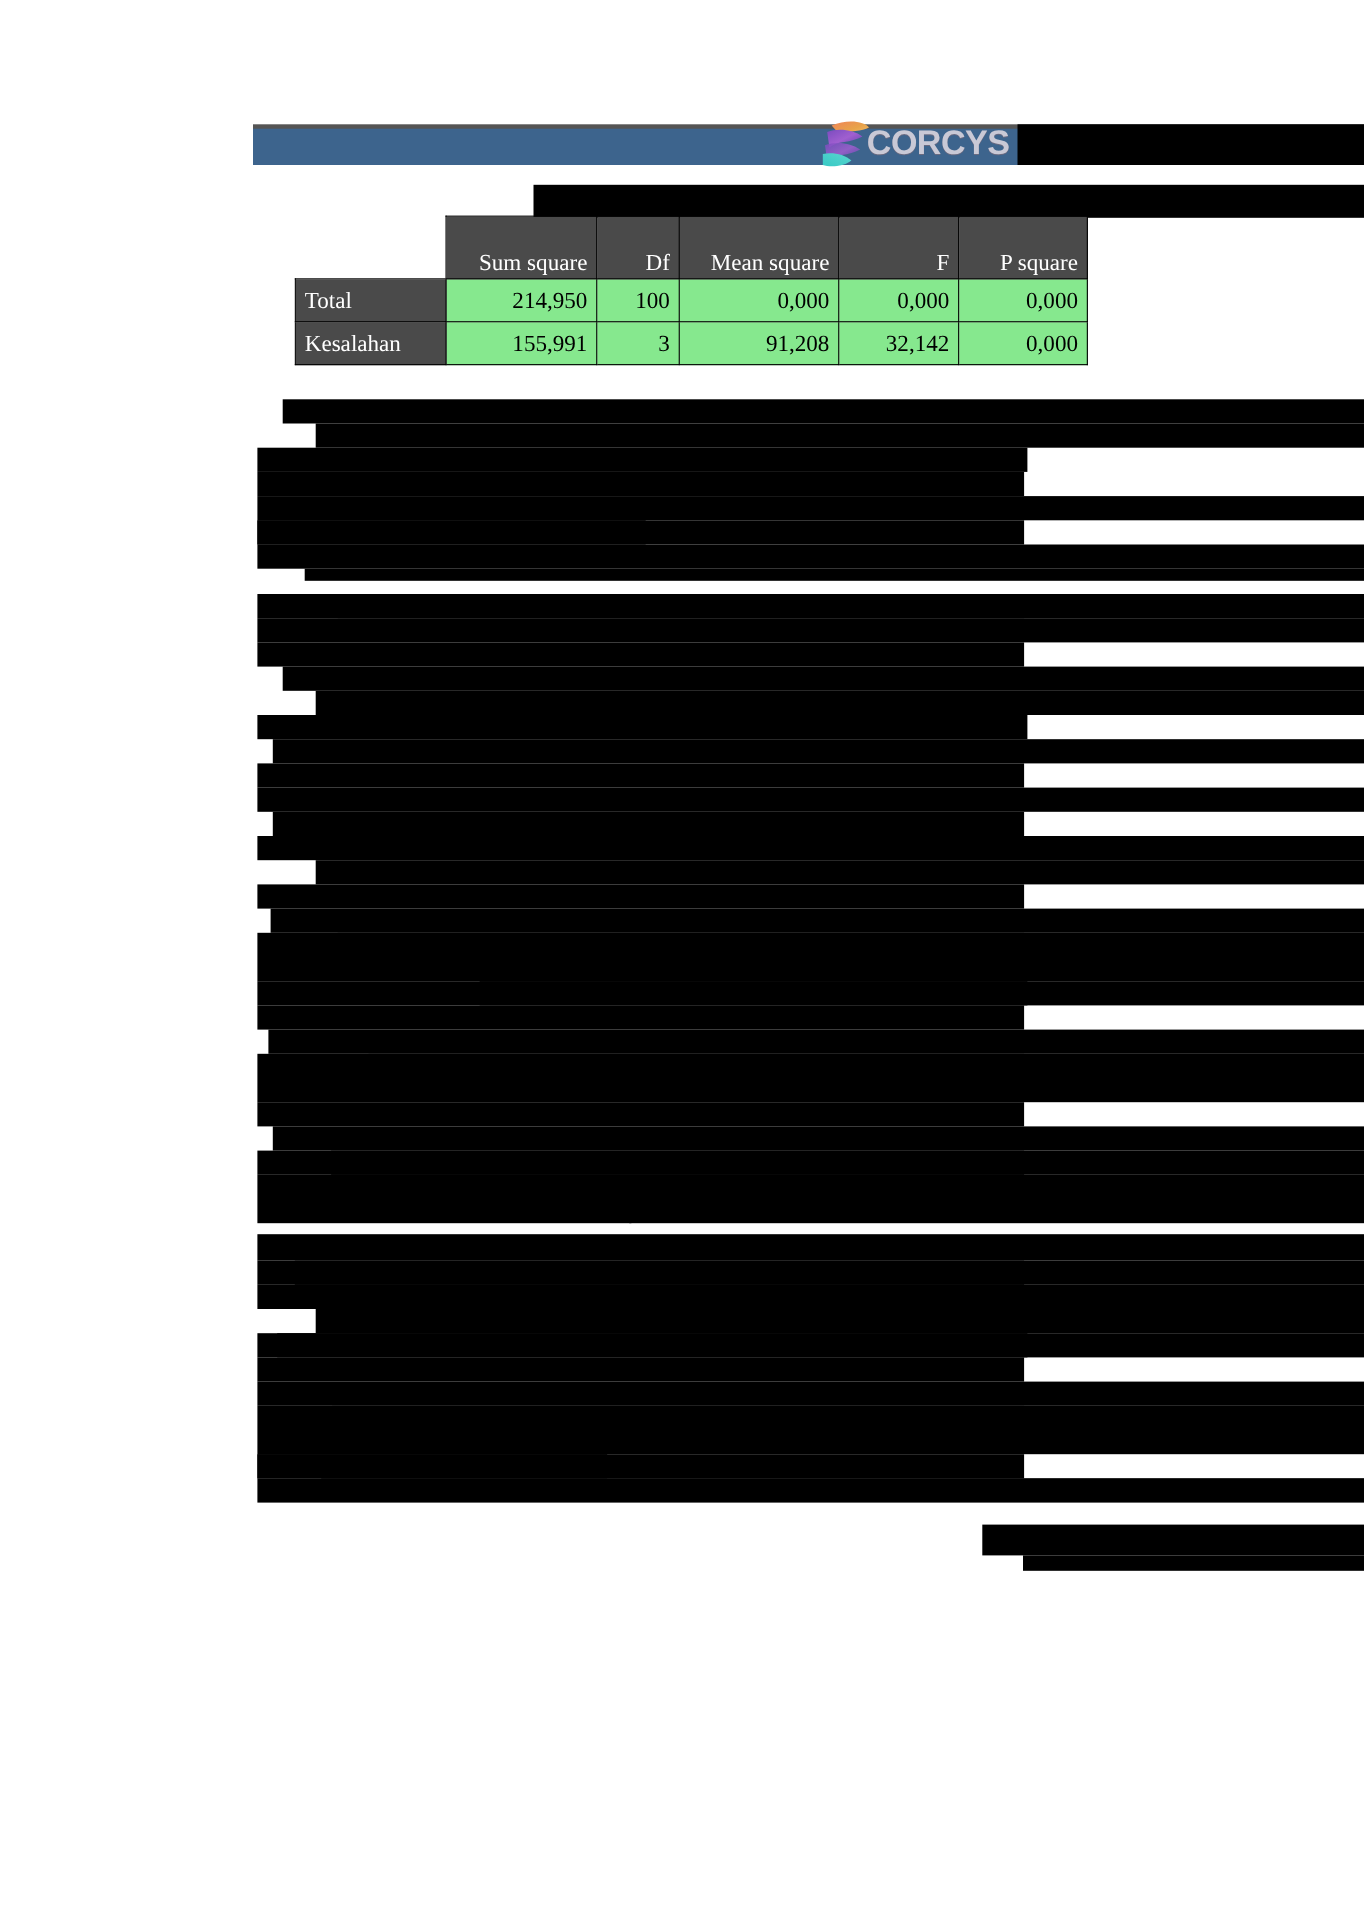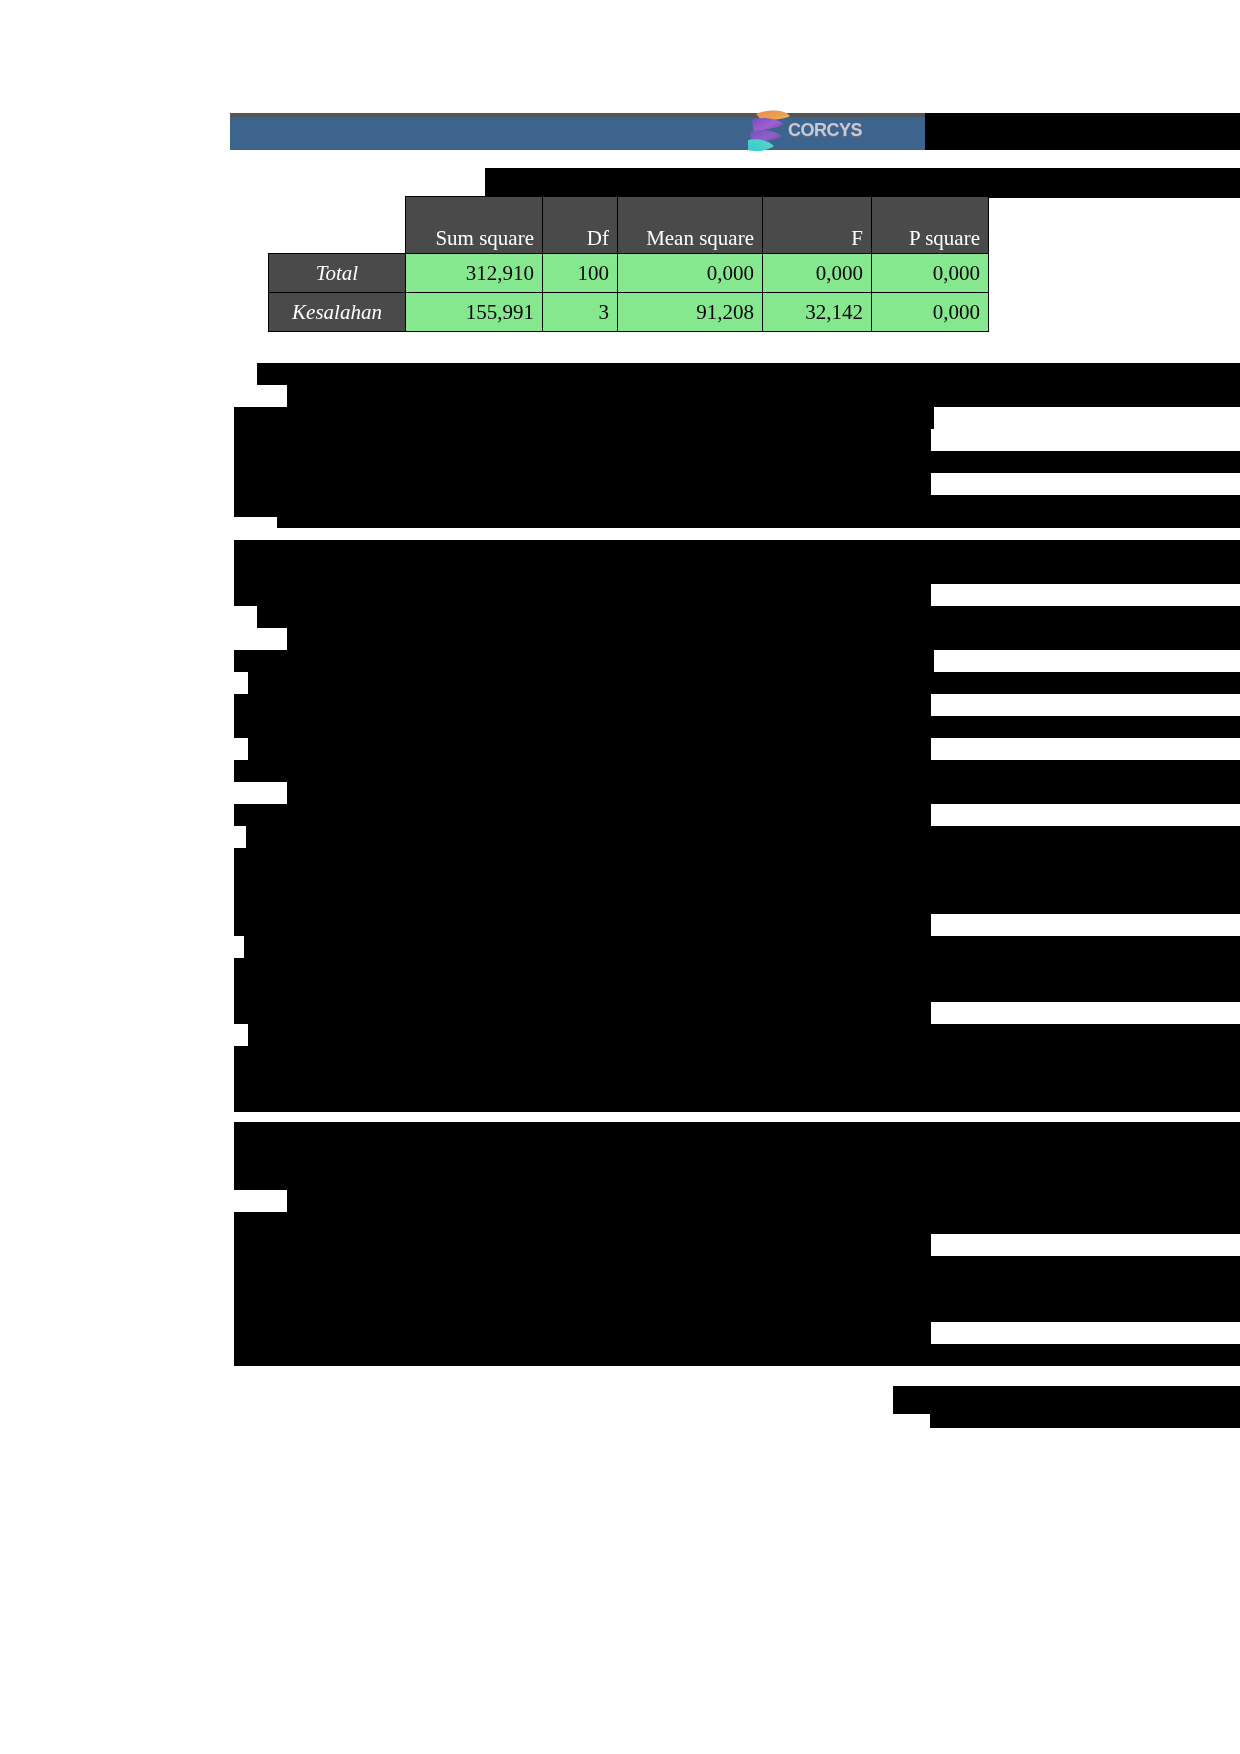--- a/index.html
+++ b/index.html
@@ -21,21 +21,21 @@
     background:#000000;
   }
   
   #logo{
     position:absolute;left:740px;top:106px;width:190px;height:48px;
     display:flex;align-items:center;
   }
   #logo-mark{position:relative;width:54px;height:48px;flex:0 0 auto;}
   #logo-text{
     font-family:"Liberation Sans", sans-serif;
-    font-weight:bold;font-size:18px;letter-spacing:-0.5px;
+    font-weight:bold;font-size:31px;letter-spacing:-0.5px;
     color:#c9c9d6;
     text-shadow:0 1px 0 #6a6a80;
     margin-left:-6px;
   }
   
   #anova-table{
     position:absolute;left:268px;top:196px;
     border-collapse:collapse;
     font-size:21px;
     color:#ffffff;
@@ -48,21 +48,21 @@
   }
   #anova-table thead th{
     background:#4a4a4a;color:#ffffff;font-weight:normal;
     text-align:right;
     vertical-align:bottom;
     height:52px;
   }
   #anova-table thead th.corner{background:transparent;border:none;}
   #anova-table tbody th{
     background:#4a4a4a;color:#ffffff;font-weight:normal;
-    text-align:center;width:120px;font-style:italic;
+    text-align:left;width:120px;
   }
   #anova-table tbody td{
     background:#86e88e;color:#000000;text-align:right;
   }
   #anova-table tbody tr.redacted td{
     background:#000000;color:#000000;border-color:#000000;
   }
   .c-sum{width:120px;}
   .c-df{width:58px;}
   .c-ms{width:128px;}
@@ -119,21 +119,21 @@
       <th class="c-sum">Sum square</th>
       <th class="c-df">Df</th>
       <th class="c-ms">Mean square</th>
       <th class="c-f">F</th>
       <th class="c-p">P square</th>
     </tr>
   </thead>
   <tbody>
     <tr>
       <th>Total</th>
-      <td>312,910</td>
+      <td>214,950</td>
       <td>100</td>
       <td>0,000</td>
       <td>0,000</td>
       <td>0,000</td>
     </tr>
     <tr>
       <th>Kesalahan</th>
       <td>155,991</td>
       <td>3</td>
       <td>91,208</td>

